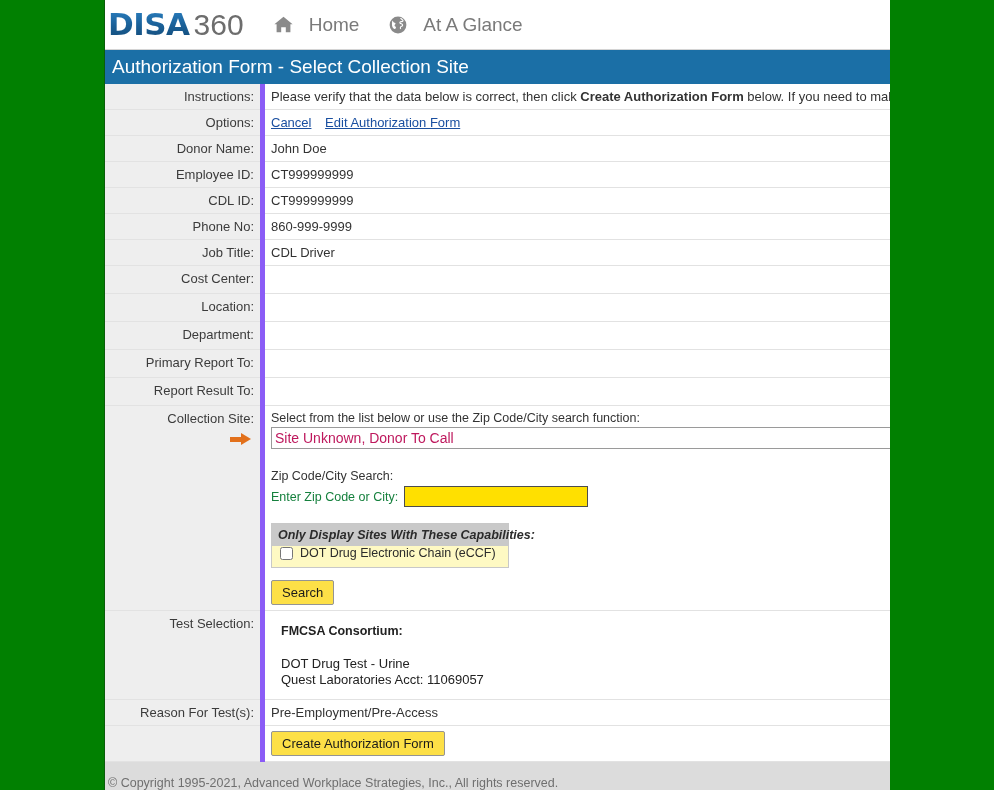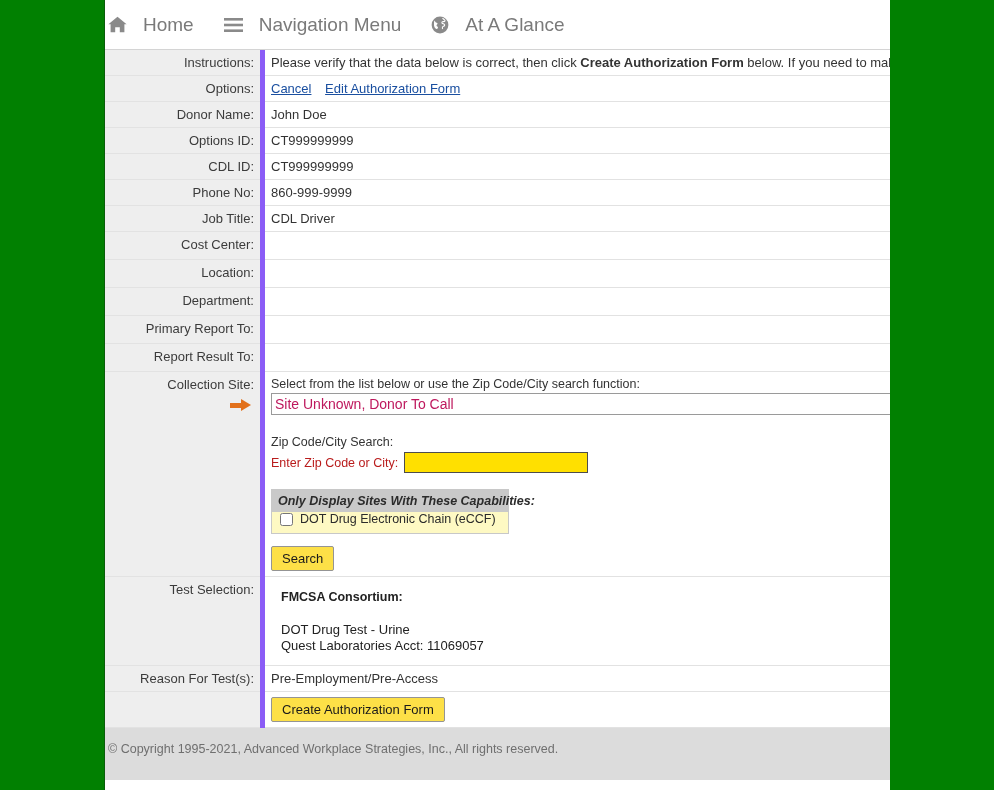--- a/index.html
+++ b/index.html
@@ -183,21 +183,21 @@
     box-sizing: border-box;
   }
   .zipblock { margin-top: 20px; }
   .zipline1 { font-size: 12.5px; color: #333; }
   .zipline2 {
     display: flex;
     align-items: center;
     gap: 6px;
     margin-top: 3px;
   }
-  .zipline2 label { font-size: 12.5px; color: #b91c1c; }
+  .zipline2 label { font-size: 12.5px; color: #15803d; }
   input.zipinput {
     width: 176px;
     height: 17px;
     background: #ffe000;
     border: 1px solid #4d4d4d;
     font-family: "Liberation Sans", sans-serif;
     font-size: 12.5px;
     padding: 1px 3px;
     box-sizing: content-box;
     border-radius: 0;
@@ -271,53 +271,48 @@
     z-index: 5;
   }
 </style>
 </head>
 <body>
 
 <div id="page-clip">
   <div id="page-inner">
 
     <div class="navbar">
+      <div class="brand">
+        <span class="brand-disa">DISA</span>
+        <span class="brand-360">360</span>
+      </div>
 
       <a class="navlink">
         <span>
           <svg width="19" height="17" viewBox="0 0 19 17" aria-hidden="true">
             <path class="nav-ico" d="M9.5 0.7 L0.4 8.2 h2.2 v8.1 h4.6 v-5.1 h4.6 v5.1 h4.6 V8.2 h2.2 z"></path>
           </svg>
         </span>
         <span>Home</span>
       </a>
 
-      <a class="navlink">
-        <span>
-          <svg width="19" height="16" viewBox="0 0 19 16" aria-hidden="true">
-            <rect class="nav-ico" x="0" y="1" width="19" height="2.6"></rect>
-            <rect class="nav-ico" x="0" y="6.7" width="19" height="2.6"></rect>
-            <rect class="nav-ico" x="0" y="12.4" width="19" height="2.6"></rect>
-          </svg>
-        </span>
-        <span>Navigation Menu</span>
-      </a>
 
       <a class="navlink">
         <span>
           <svg width="18" height="18" viewBox="0 0 18 18" aria-hidden="true">
             <circle class="nav-ico" cx="9" cy="9" r="8.4"></circle>
             <path d="M3.3 4.4c1.2.9 1.1 2.2 2.4 2.3 1 .1 1.1 1.3.3 1.8-.9.5-.4 1.7.4 2 .9.3.7 1.6-.1 2.2-.7.5-1.9.2-2.3-.6C3 10.6 2.6 8 3.3 4.4z" fill="#ffffff"></path>
             <path d="M11.6 2.1c.5 1 1.8 1.2 2.3 2.2.4.9-.6 1.5-1.4 1.3-1-.3-1.9.5-1.5 1.4.3.9 1.6.7 2.3 1.3.7.6.2 1.8-.7 2-1.3.3-1.6 1.8-.9 2.7" fill="none" stroke="#ffffff" stroke-width="1.1"></path>
           </svg>
         </span>
         <span>At A Glance</span>
       </a>
     </div>
 
+    <div class="titlebar">Authorization Form - Select Collection Site</div>
 
     <table class="form">
       <tbody>
 
         <tr>
           <td class="lbl">Instructions:</td>
           <td class="val">
             <span>Please verify that the data below is correct, then click </span><span class="bold">Create Authorization Form</span><span> below. If you need to make correctio</span>
           </td>
         </tr>
@@ -329,21 +324,21 @@
             <a class="rowlink">Edit Authorization Form</a>
           </td>
         </tr>
 
         <tr>
           <td class="lbl">Donor Name:</td>
           <td class="val">John Doe</td>
         </tr>
 
         <tr>
-          <td class="lbl">Options ID:</td>
+          <td class="lbl">Employee ID:</td>
           <td class="val">CT999999999</td>
         </tr>
 
         <tr>
           <td class="lbl">CDL ID:</td>
           <td class="val">CT999999999</td>
         </tr>
 
         <tr>
           <td class="lbl">Phone No:</td>

